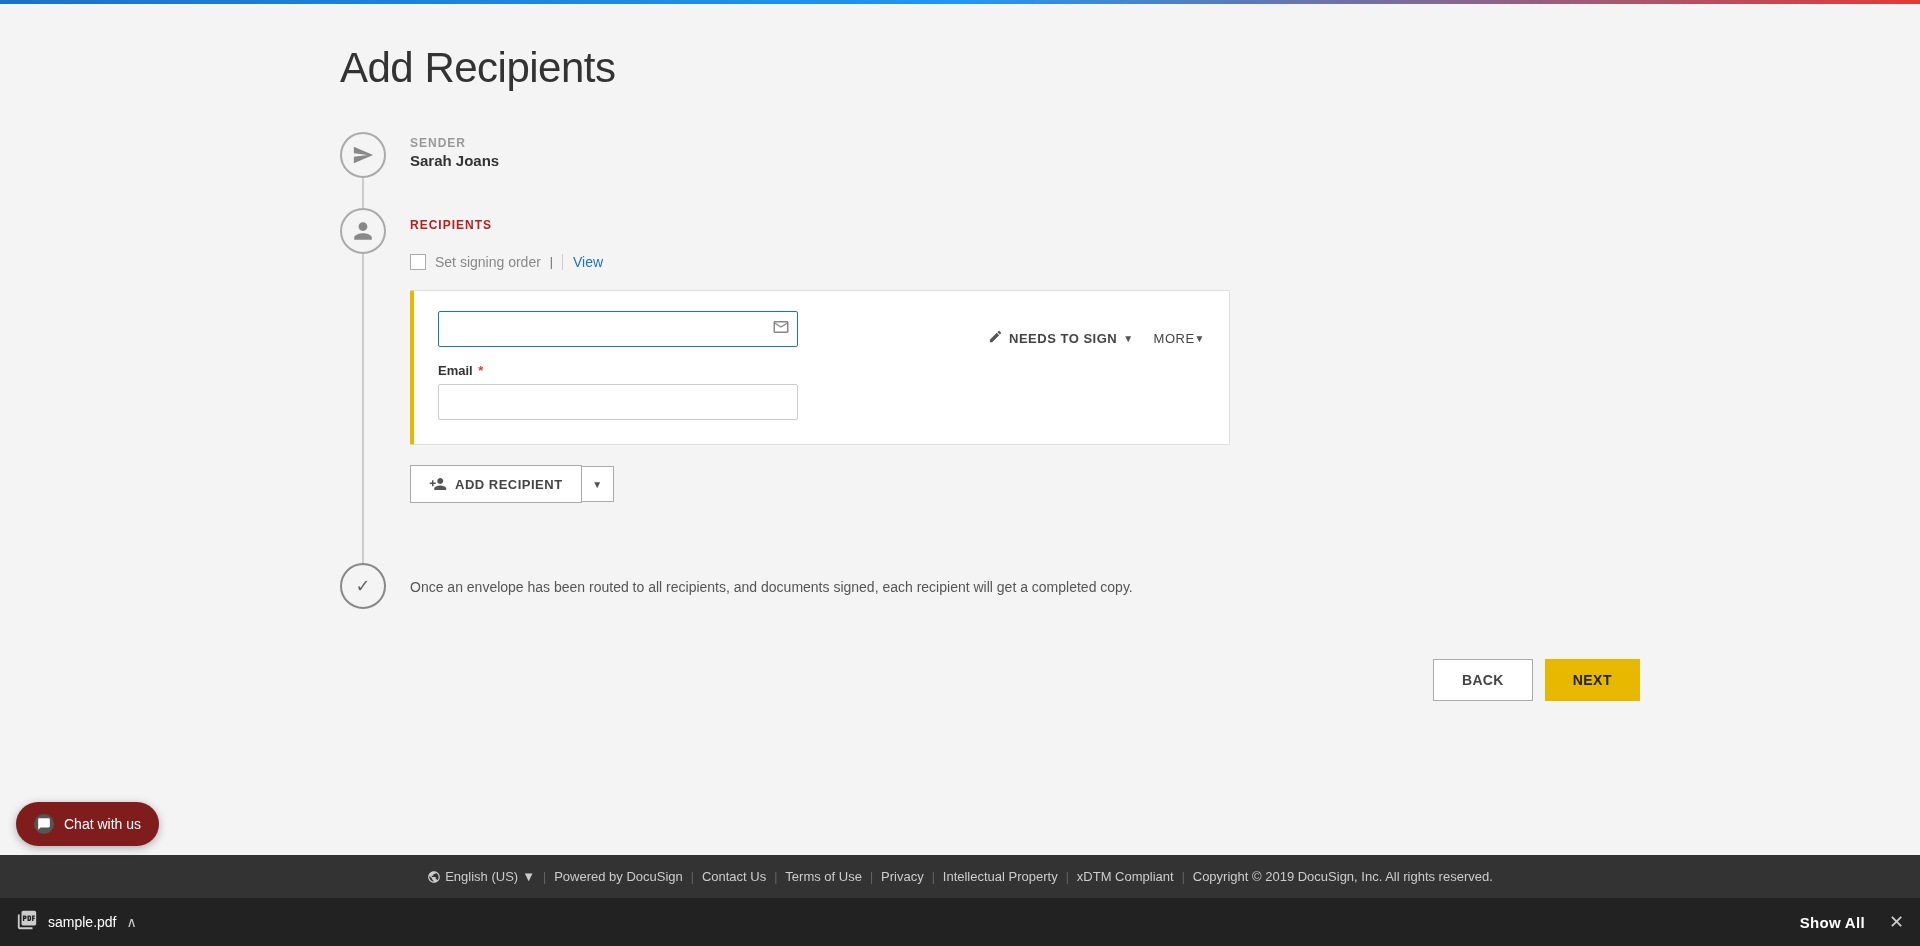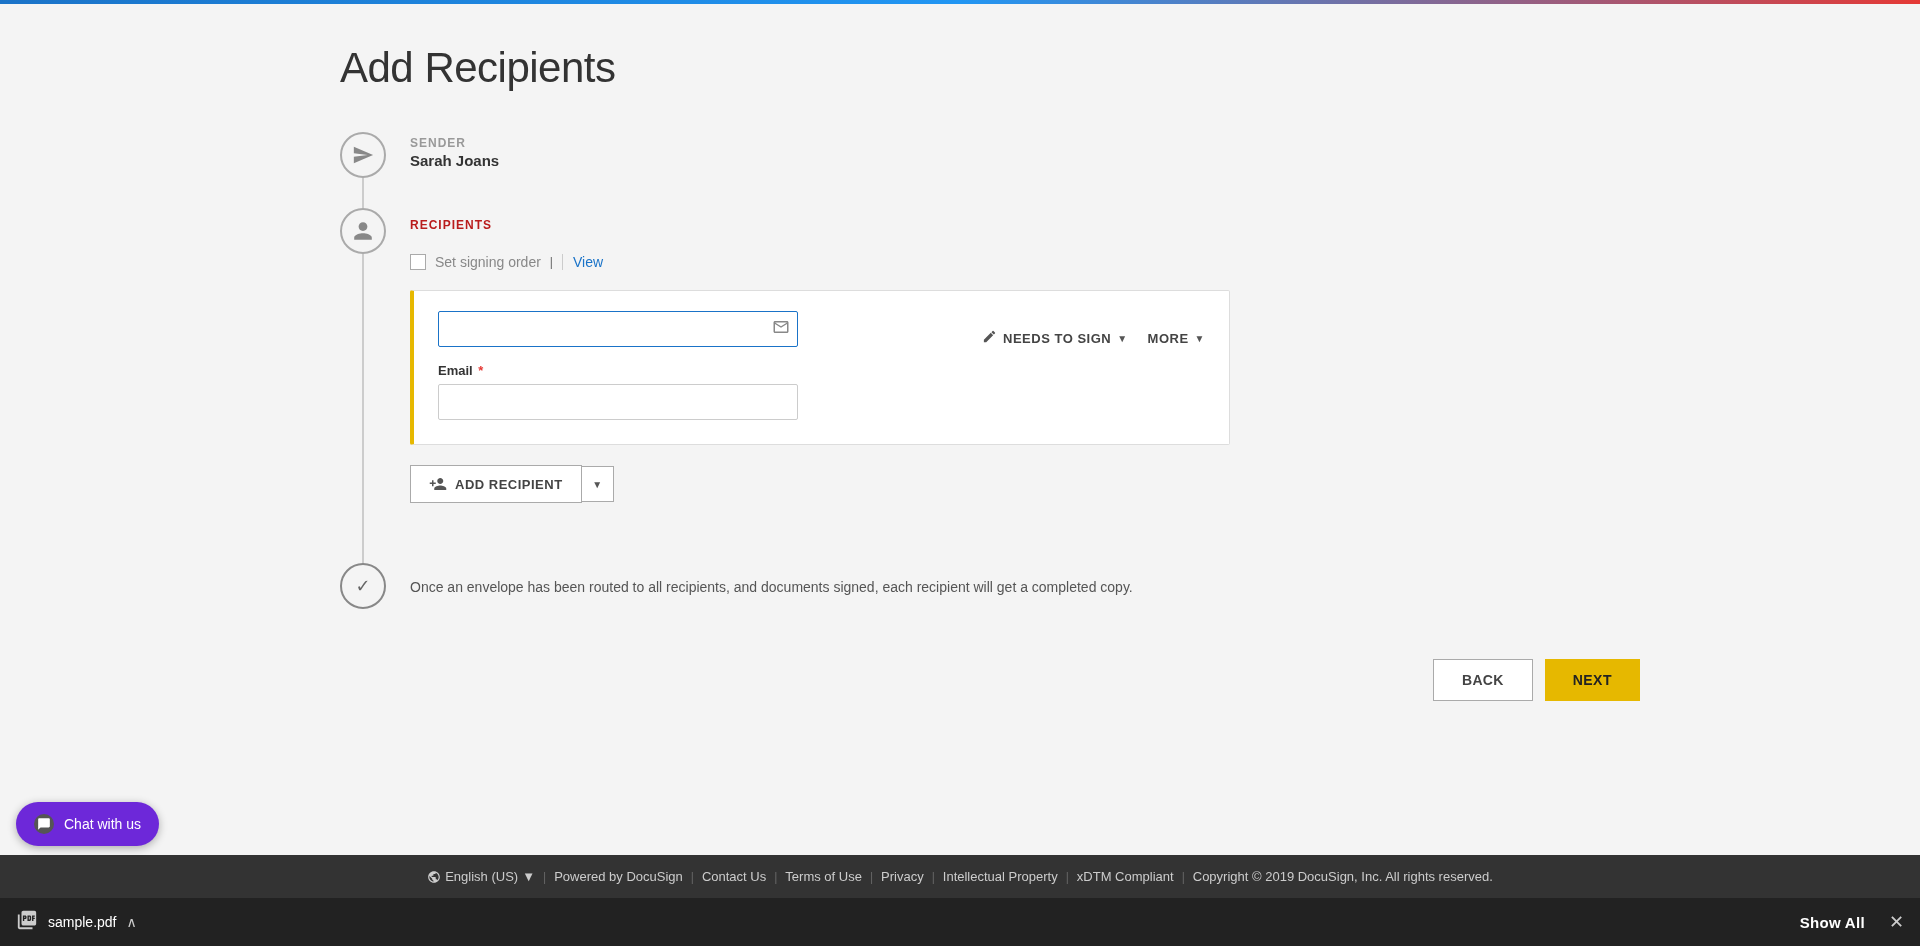--- a/index.html
+++ b/index.html
@@ -232,23 +232,22 @@
     }
 
     .dropdown-arrow {
       font-size: 10px;
       color: #555;
     }
 
     .more-btn {
       display: flex;
       align-items: center;
-      gap: 6px;
       font-size: 13px;
-      font-weight: 700;
+      font-weight: 400;
       color: #444;
       letter-spacing: 0.5px;
       cursor: pointer;
       text-transform: uppercase;
     }
 
     .email-section {
       margin-top: 0;
     }
 
@@ -443,21 +442,21 @@
       color: #ccc;
       font-size: 18px;
       cursor: pointer;
     }
 
     
     .chat-button {
       position: fixed;
       bottom: 100px;
       left: 16px;
-      background: #6d28d9;
+      background: #7f1d1d;
       color: white;
       border-radius: 24px;
       padding: 12px 18px;
       display: flex;
       align-items: center;
       gap: 10px;
       font-size: 14px;
       font-weight: 500;
       cursor: pointer;
       box-shadow: 0 2px 8px rgba(0,0,0,0.3);

